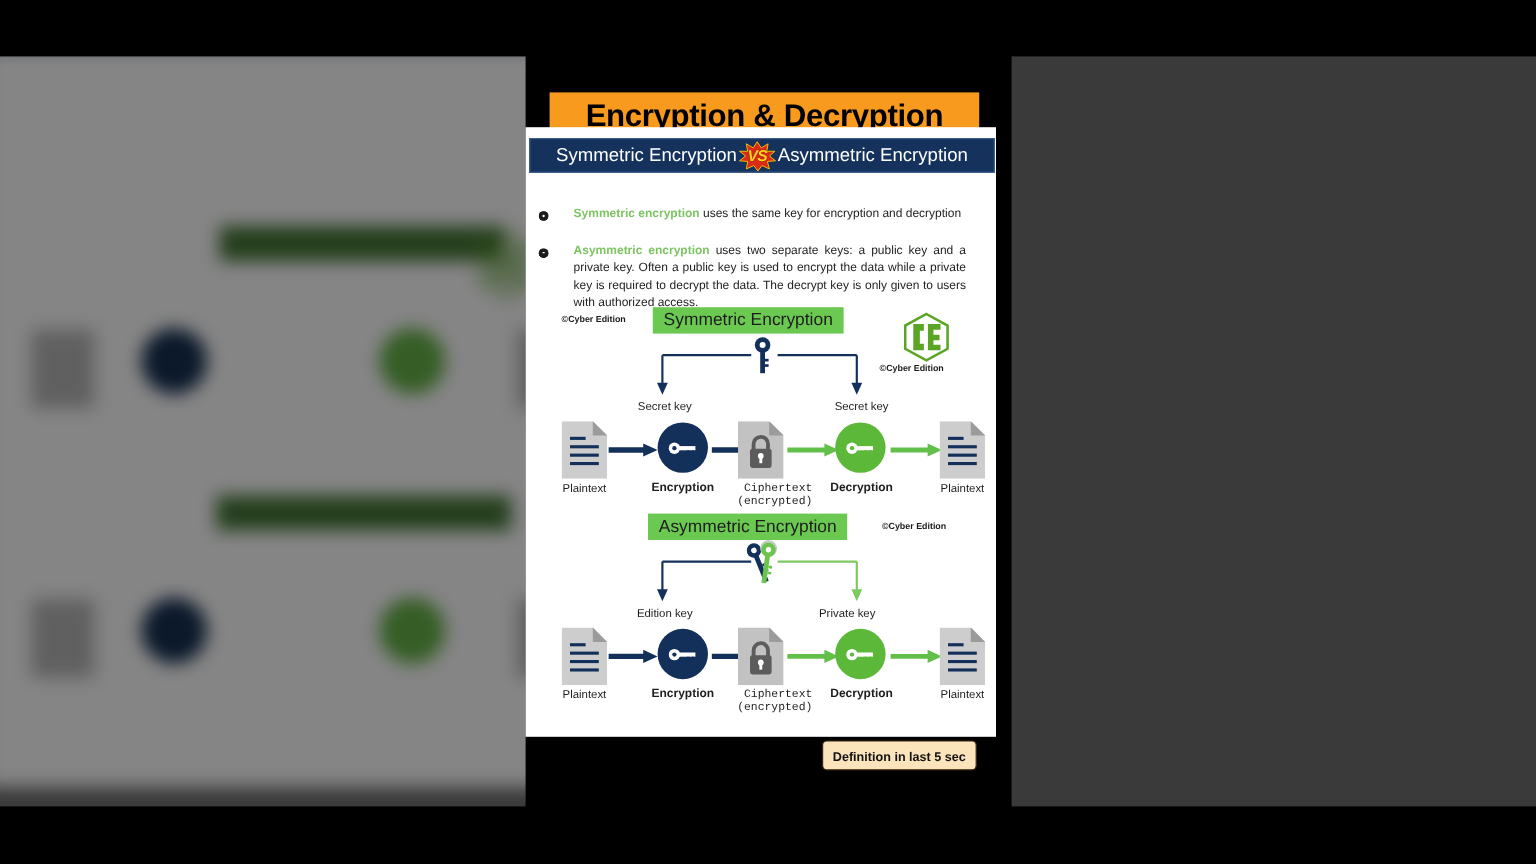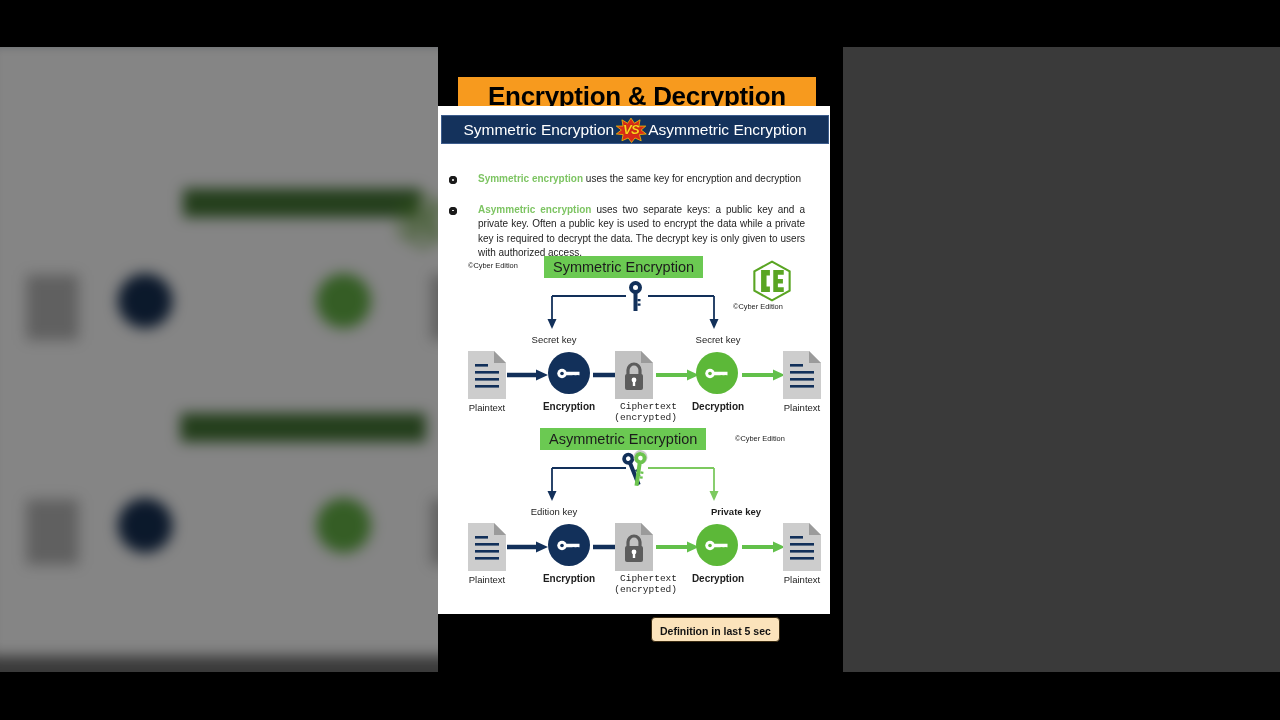--- a/index.html
+++ b/index.html
@@ -95,21 +95,21 @@
     position:absolute; height:22px; background:#6bc952;
     display:flex; align-items:center; justify-content:center;
     padding:0 9px; box-sizing:border-box;
   }
   .sec-title span{
     font-size:14.5px; color:#1c1c1c; white-space:nowrap;
     font-family:"Liberation Sans",sans-serif;
   }
 
   .credit{
-    position:absolute; font-size:7.4px; font-weight:normal; color:#1a1a1a;
+    position:absolute; font-size:7.4px; font-weight:bold; color:#1a1a1a;
     white-space:nowrap; font-family:"Liberation Sans",sans-serif;
   }
 
   
   .ce-logo{position:absolute; left:313px; top:4px; width:42px; height:42px;}
   .ce-credit{position:absolute; left:295px; top:46px;}
 
   
   .node{position:absolute;}
   .lbl{
@@ -124,21 +124,21 @@
 
   .circle{
     position:absolute; width:42px; height:42px; border-radius:50%;
     display:flex; align-items:center; justify-content:center;
   }
   .circle.navy{background:#12305a;}
   .circle.green{background:#5cb838;}
 
   
   .caption{
-    position:absolute; left:651px; top:617px; z-index:10;
+    position:absolute; left:685px; top:617px; z-index:10;
     background:#fbe3bb; border:1px solid #3a2b12; border-radius:4px;
     padding:2.5px 8px;
   }
   .caption span{
     font-size:10.5px; font-weight:bold; color:#121212; white-space:nowrap;
     font-family:"Liberation Sans",sans-serif;
   }
 </style>
 </head>
 <body>
@@ -351,21 +351,21 @@
           <circle cx="42" cy="18" r="12" fill="none" stroke="#c9c9c9" stroke-width="4"></circle>
           <circle cx="42" cy="20" r="12" fill="#6cc44e"></circle>
           <circle cx="42" cy="20" r="4.6" fill="#fff"></circle>
           <rect x="38" y="30" width="8" height="46" fill="#6cc44e"></rect>
           <rect x="46" y="46" width="6" height="4.5" fill="#6cc44e"></rect>
           <rect x="46" y="56" width="6" height="4.5" fill="#6cc44e"></rect>
         </g>
       </svg>
 
       <div class="lbl" style="left:80px;top:78px;width:72px;">Edition key</div>
-      <div class="lbl" style="left:262px;top:78px;width:72px;font-weight:bold;">Private key</div>
+      <div class="lbl" style="left:232px;top:78px;width:72px;">Private key</div>
 
       <div class="node" style="left:30px;top:95px;">
         <svg width="38" height="48" viewBox="0 0 38 48">
           <path d="M0 0 H26 L38 12 V48 H0 Z" fill="#cdcdcd"></path>
           <path d="M26 0 L38 12 H26 Z" fill="#9b9b9b"></path>
           <rect x="7" y="13" width="13" height="2.6" fill="#12305a"></rect>
           <rect x="7" y="20" width="24" height="2.6" fill="#12305a"></rect>
           <rect x="7" y="27" width="24" height="2.6" fill="#12305a"></rect>
           <rect x="7" y="34" width="24" height="2.6" fill="#12305a"></rect>
         </svg>

